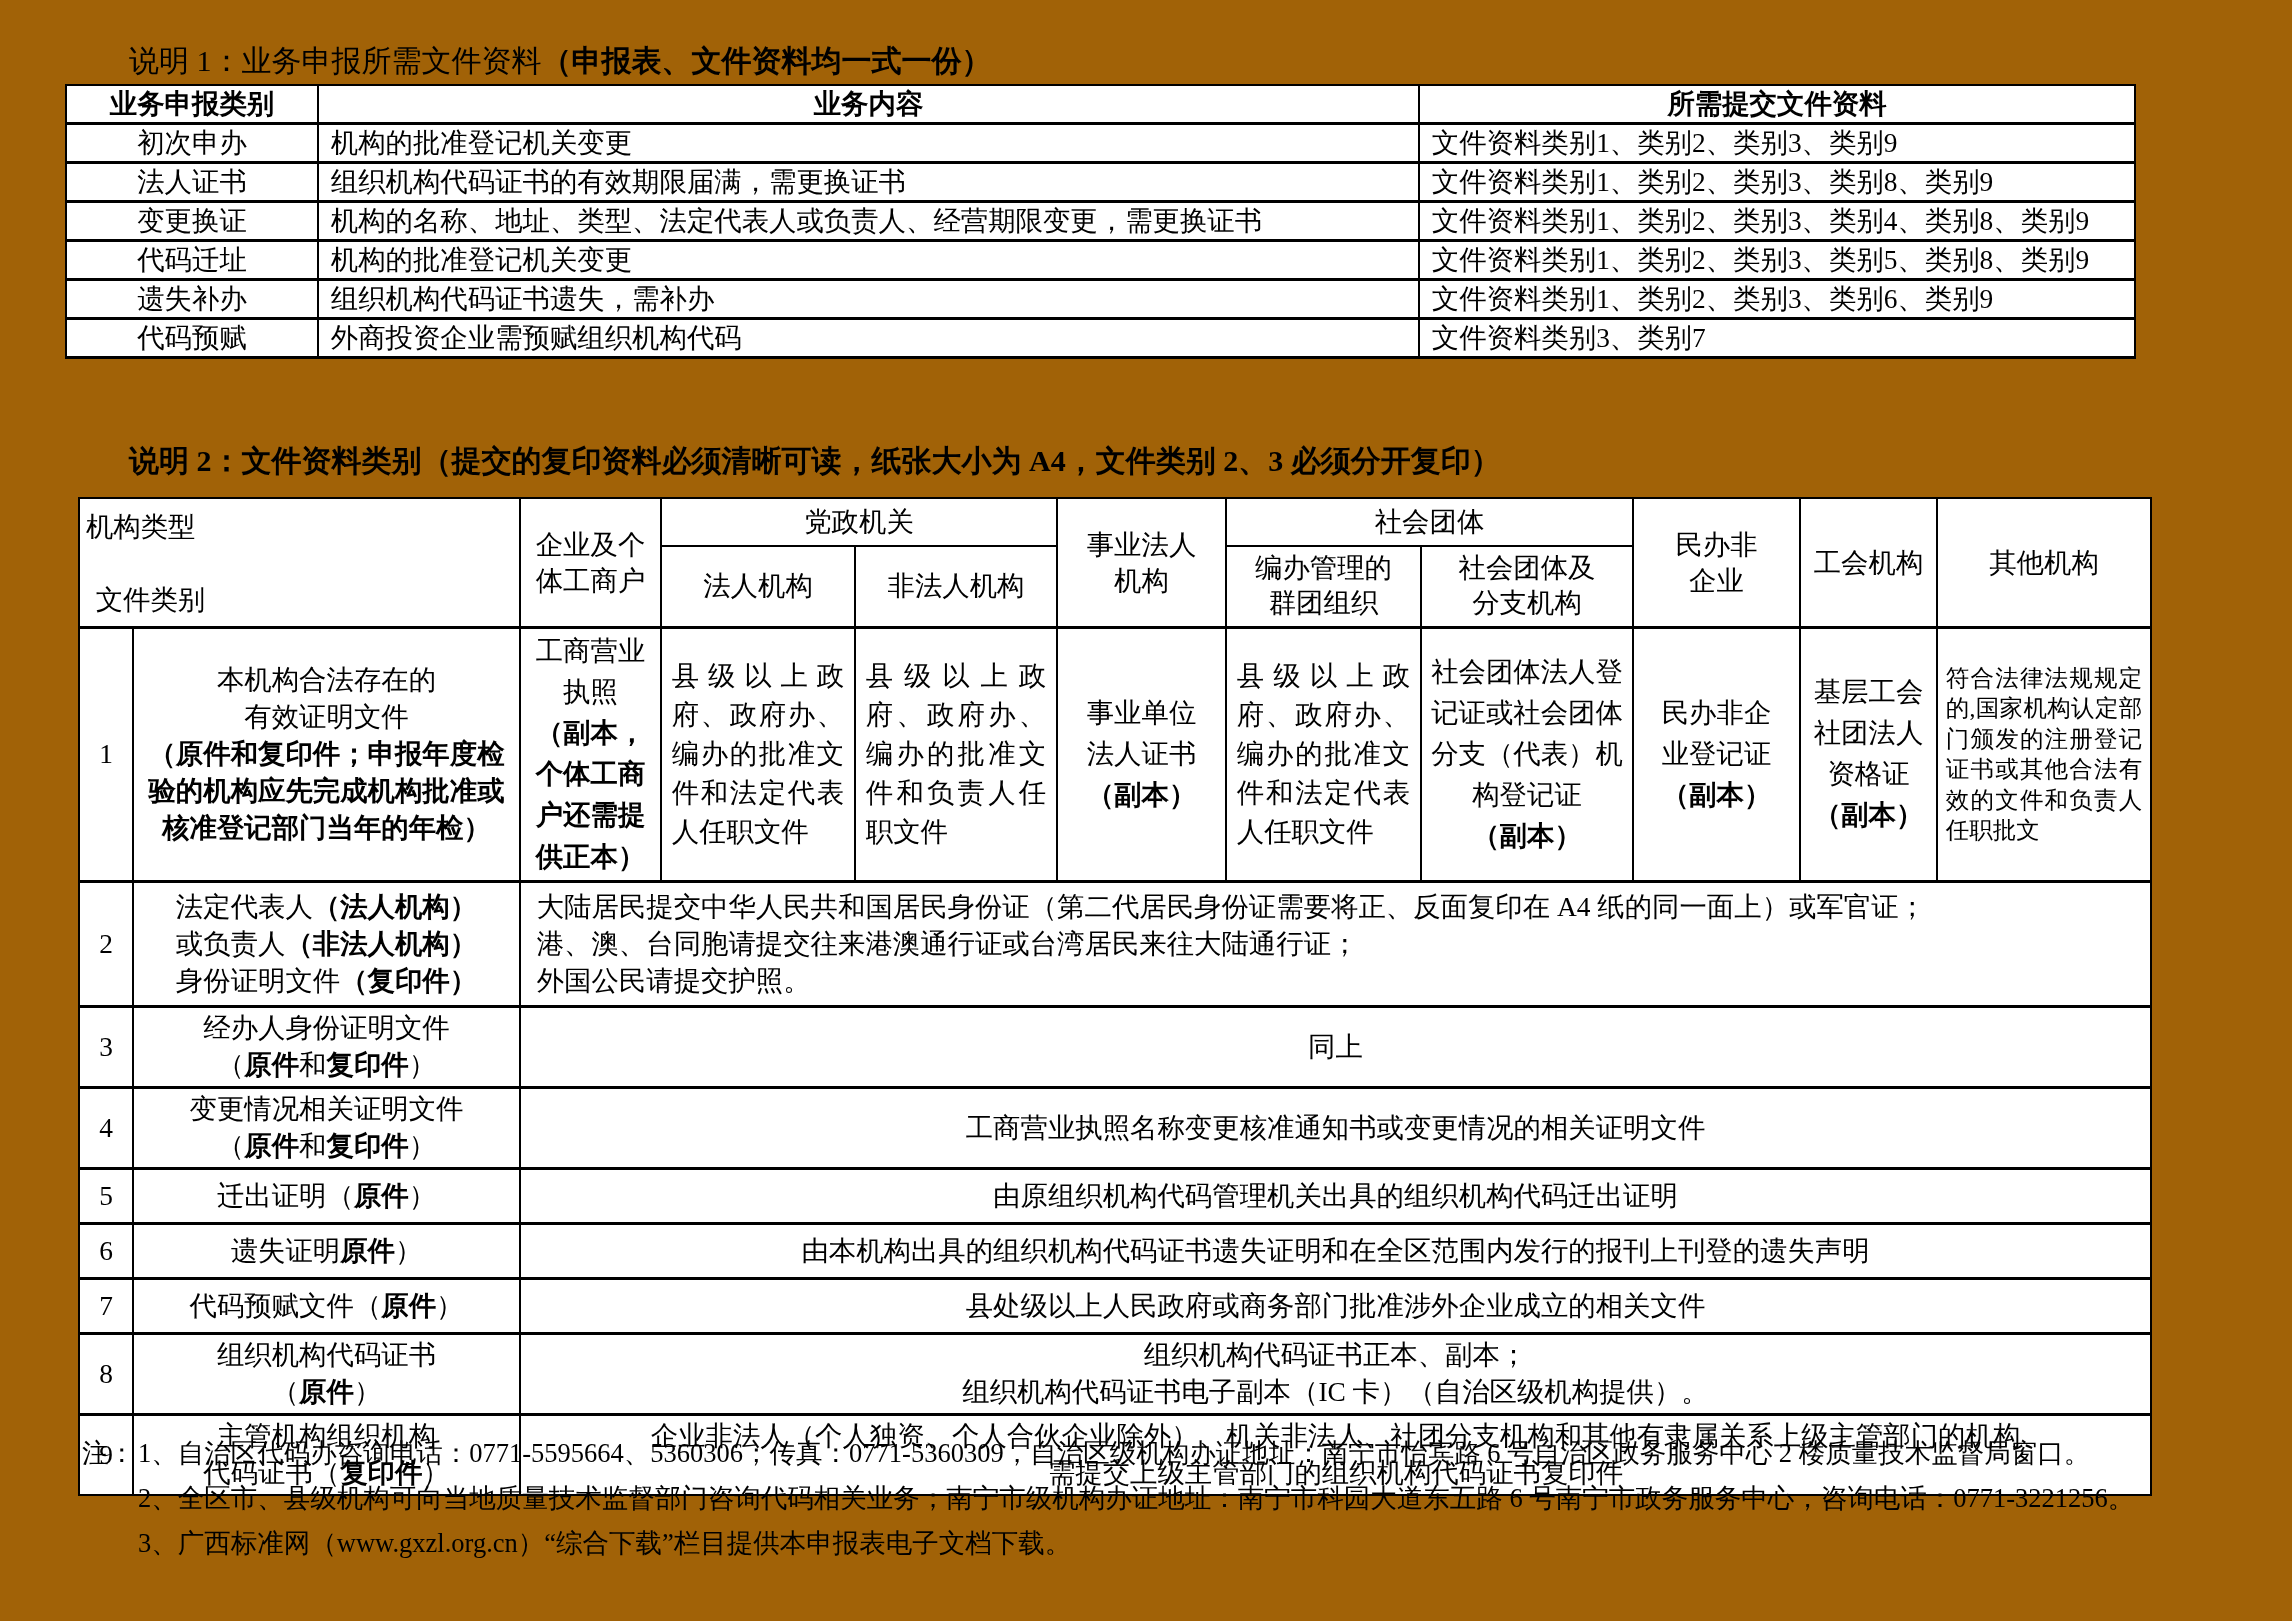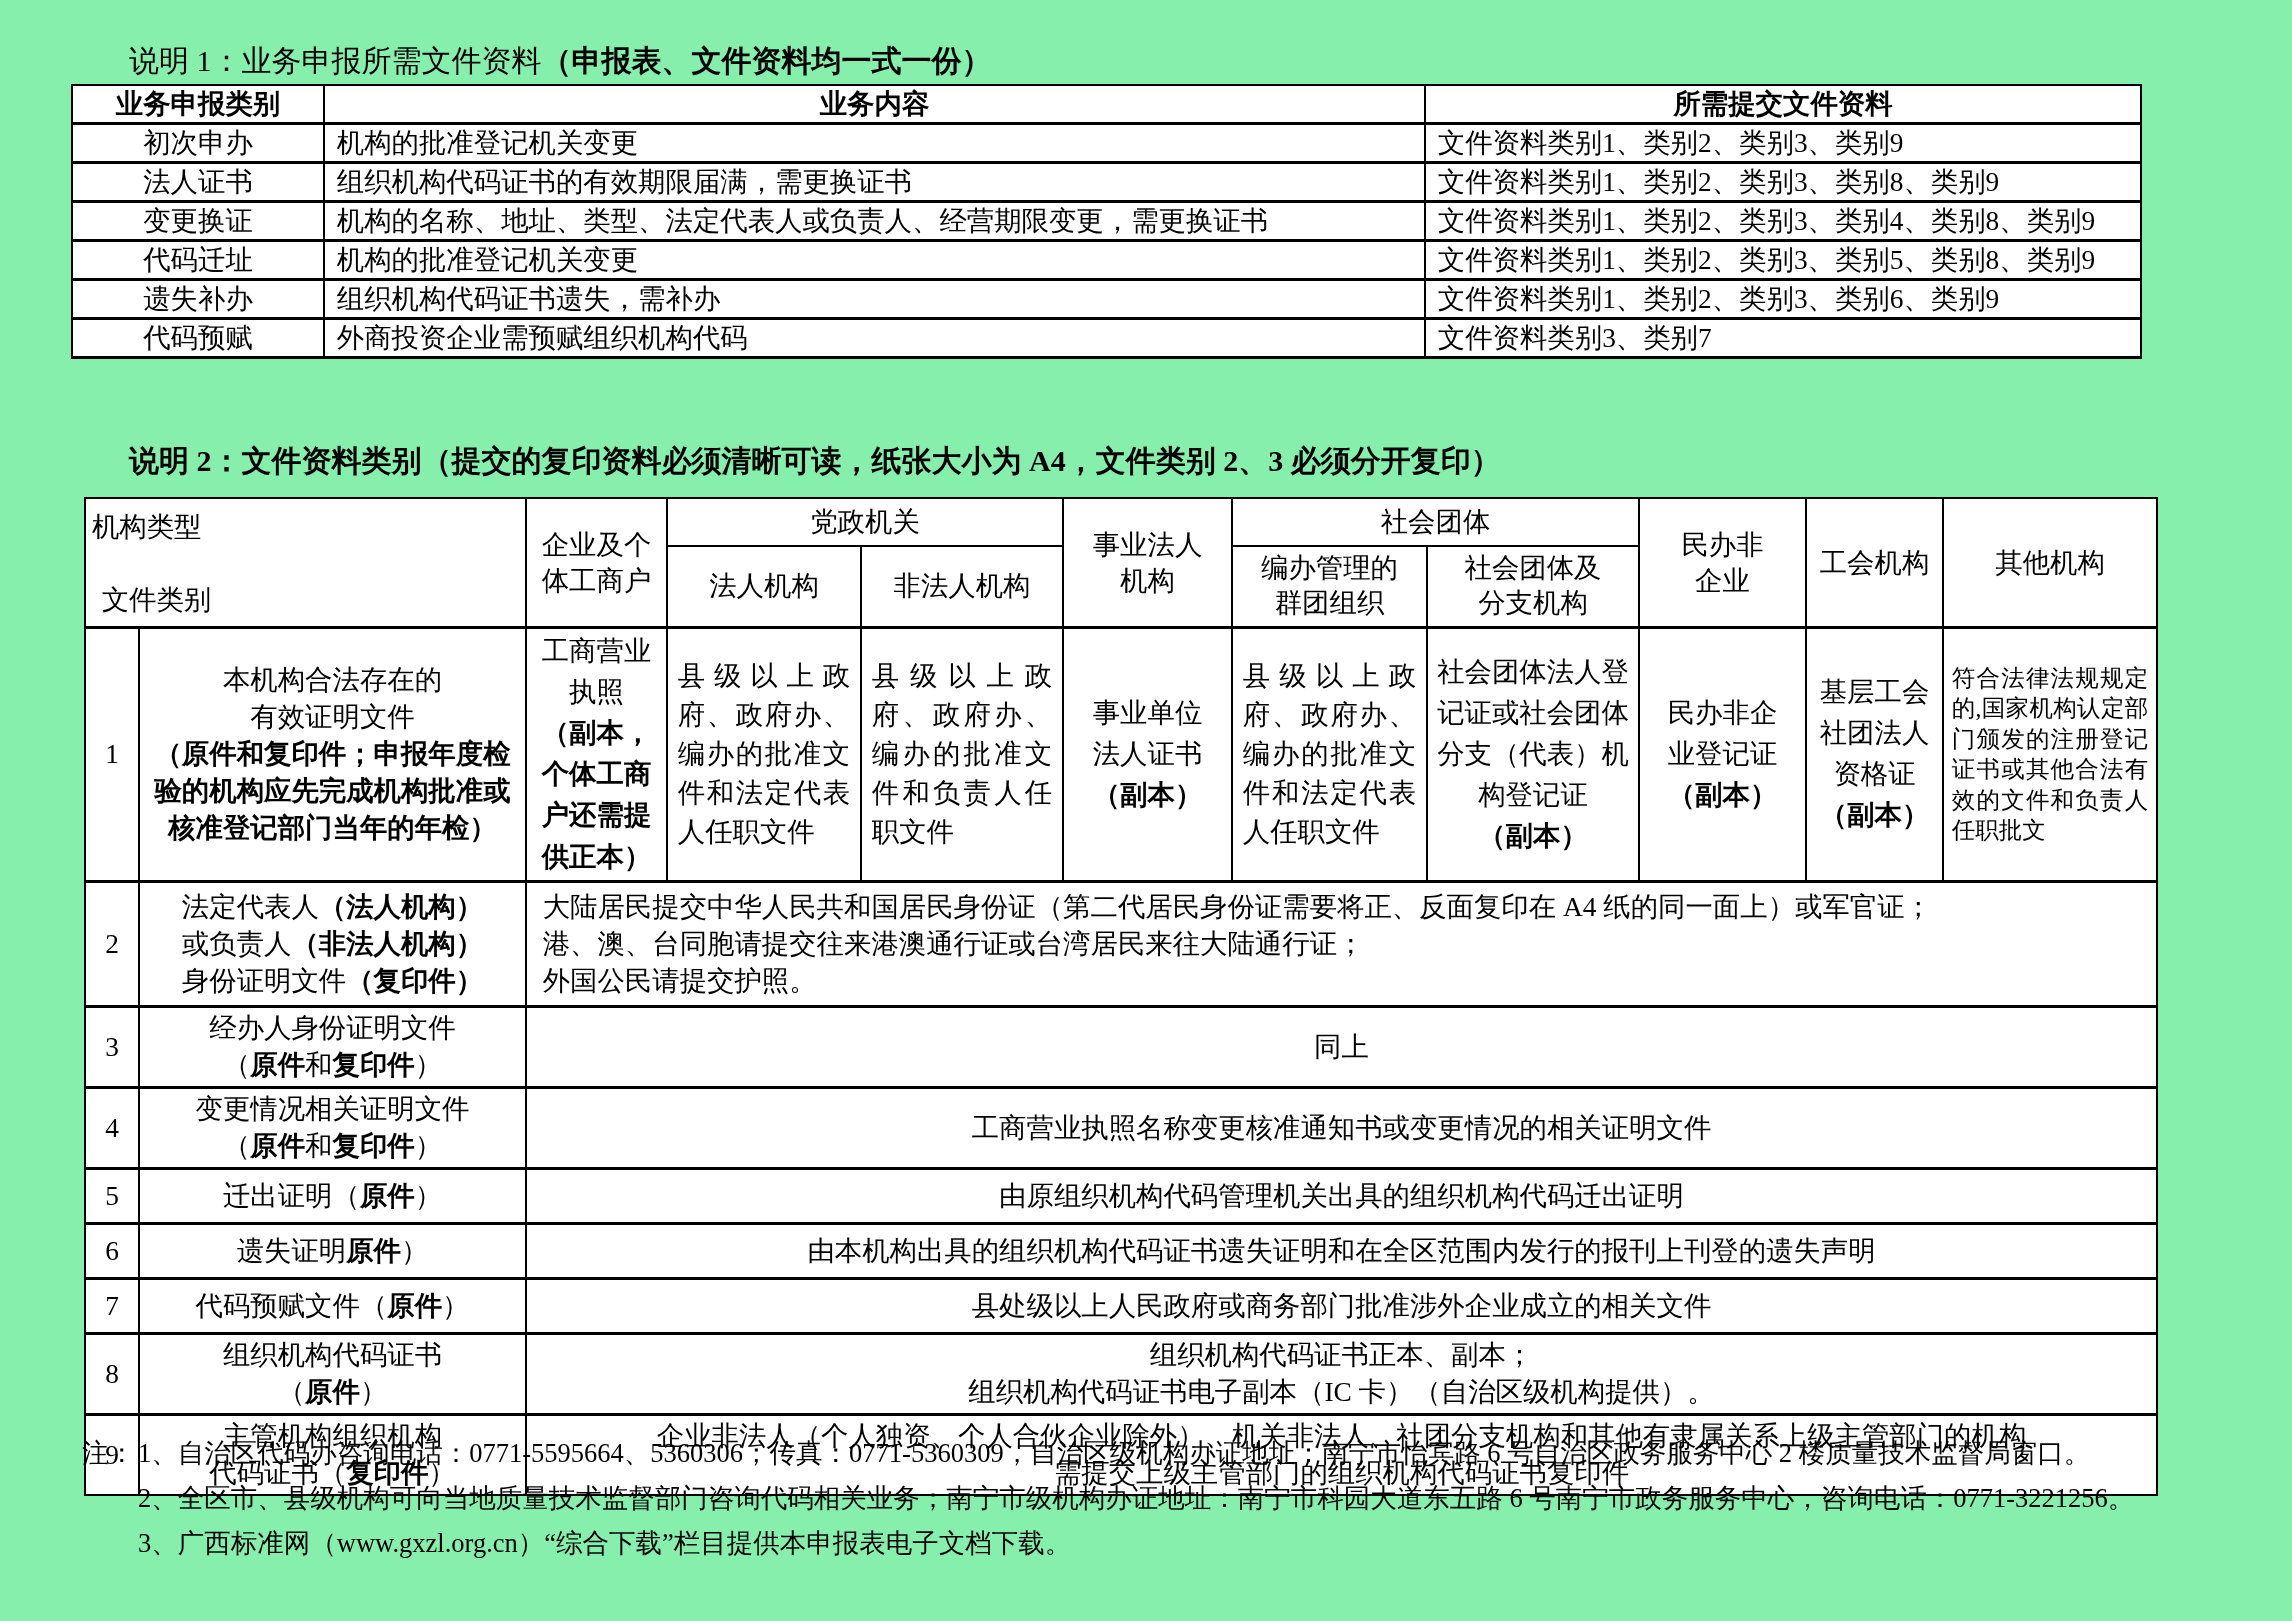--- a/index.html
+++ b/index.html
@@ -3,28 +3,28 @@
 <meta charset="utf-8">
 <style>
   * { margin:0; padding:0; box-sizing:border-box; }
   html,body { background:#fff; }
   body {
     font-family:"Liberation Serif","DejaVu Serif",serif;
     color:#000;
     width:2293px; height:1621px;
     position:relative; overflow:hidden;
   }
-  .page { position:absolute; inset:0; background:#86efac;padding-left:44px; }
+  .page { position:absolute; inset:0; background:#a16207;padding-left:44px; }
 
   .title { position:absolute; font-size:30px; white-space:nowrap; }
   .t1 { left:129px; top:41px; }
   .t2 { left:129px; top:441px;font-weight:bold; }
 
   table { border-collapse:collapse; table-layout:fixed; position:absolute; background:#fff; }
-  .tbl1, .tbl2 { border:2.9px solid #000;margin-left:6px; }
+  .tbl1, .tbl2 { border:2.9px solid #000; }
 
   
   .tbl1 { left:65px; top:84px; width:2068px; font-size:27.4px; }
   .tbl1 th, .tbl1 td { border:2px solid #000; overflow:hidden; }
   .tbl1 thead th { height:37px; font-weight:bold; text-align:center; border-bottom-width:3.9px; }
   .tbl1 tbody td { height:35px; border-bottom-width:3.9px; vertical-align:middle; }
   .tbl1 td.cat { text-align:center; }
   .tbl1 td.cont, .tbl1 td.docs { text-align:left; padding-left:11.8px; }
 
   

